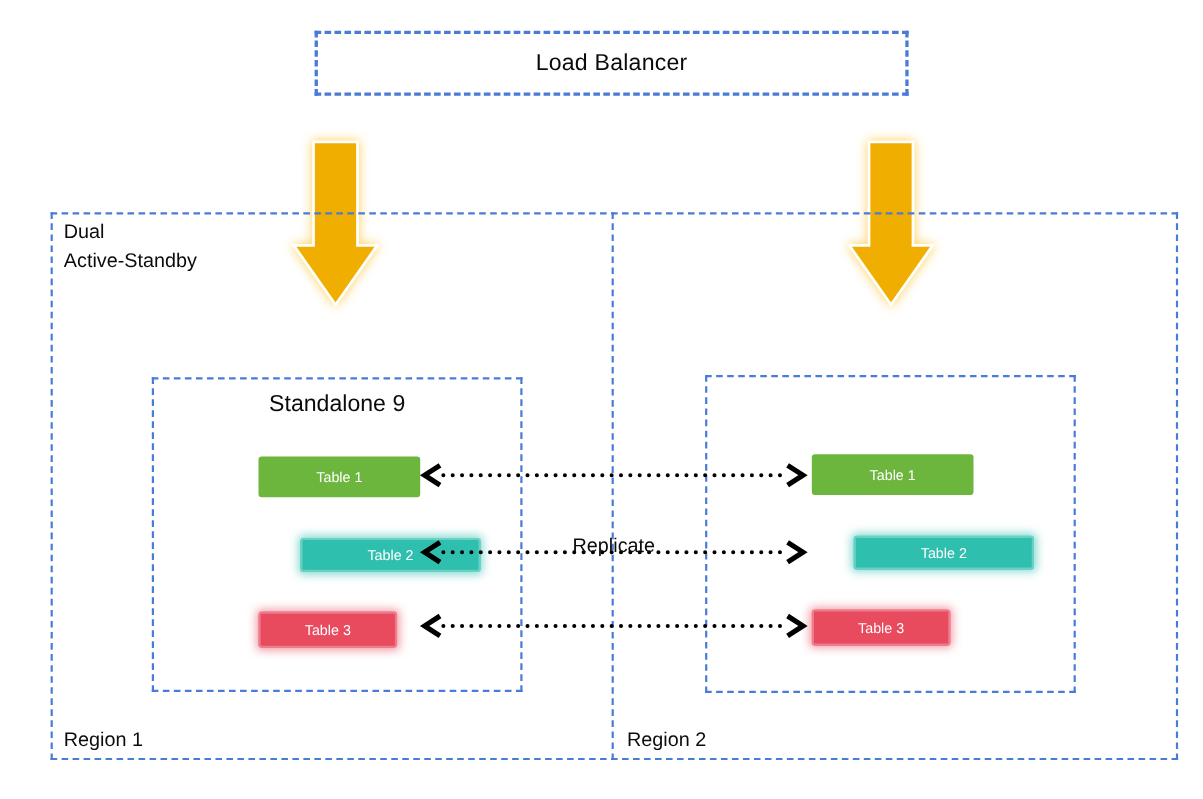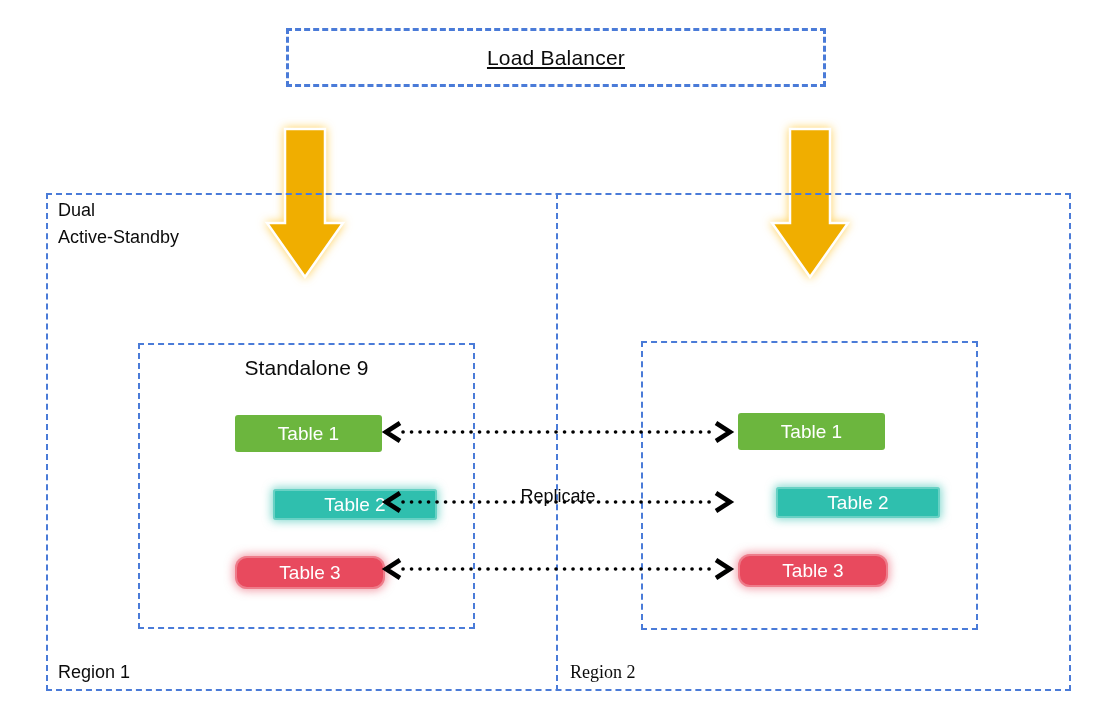--- a/index.html
+++ b/index.html
@@ -20,21 +20,20 @@
   
   .lb-box {
     position: absolute;
     left: 286px; top: 28px;
     width: 540px; height: 59px;
     border: 3px dashed #4a7bd8;
     box-sizing: border-box;
     display: flex; align-items: center; justify-content: center;
     font-size: 21px;
     letter-spacing: 0.2px;
-    text-decoration: underline;
   }
   .regions-outline {
     position: absolute;
     left: 46px; top: 193px;
     width: 1025px; height: 498px;
     border: 2.5px dashed #4a7bd8;
     box-sizing: border-box;
   }
   .region-divider {
     position: absolute;
@@ -61,42 +60,42 @@
     left: 58px; top: 197px;
     font-size: 18px;
     line-height: 27px;
   }
   .region-label {
     position: absolute;
     font-size: 18px;
     text-align: center;
   }
   .region-label.r1 { left: 58px;  top: 662px; }
-  .region-label.r2 { left: 570px; top: 662px; font-family: Liberation Serif, serif; }
+  .region-label.r2 { left: 570px; top: 662px; }
   .replicate-label {
     position: absolute;
     left: 558px; top: 446px;
     transform: translateX(-50%);
     font-size: 18px;
     margin-top: 40px;
   }
 
   
   .table-chip {
     position: absolute;
     left: 95px;
     color: #ffffff;
-    font-size: 19px;
+    font-size: 13px;
     display: flex; align-items: center; justify-content: center;
     border-radius: 3px;
     box-sizing: border-box;
   }
   .table-chip.t1 { top: 70px;  width: 147px; height: 37px; }
   .table-chip.t2 { top: 144px; width: 164px; height: 31px; margin-left: 38px; }
-  .table-chip.t3 { top: 211px; width: 150px; height: 33px; border-radius: 12px; }
+  .table-chip.t3 { top: 211px; width: 126px; height: 33px; }
   .table-chip.green { background: #6cb63e; }
   .table-chip.teal {
     background: #2fbfae;
     box-shadow: 0 0 8px 2px rgba(47,191,174,0.55), inset 0 0 0 2px rgba(255,255,255,0.28);
   }
   .table-chip.red {
     background: #e84a5e;
     box-shadow: 0 0 8px 2px rgba(232,74,94,0.5), inset 0 0 0 2px rgba(255,255,255,0.28);
   }
 

